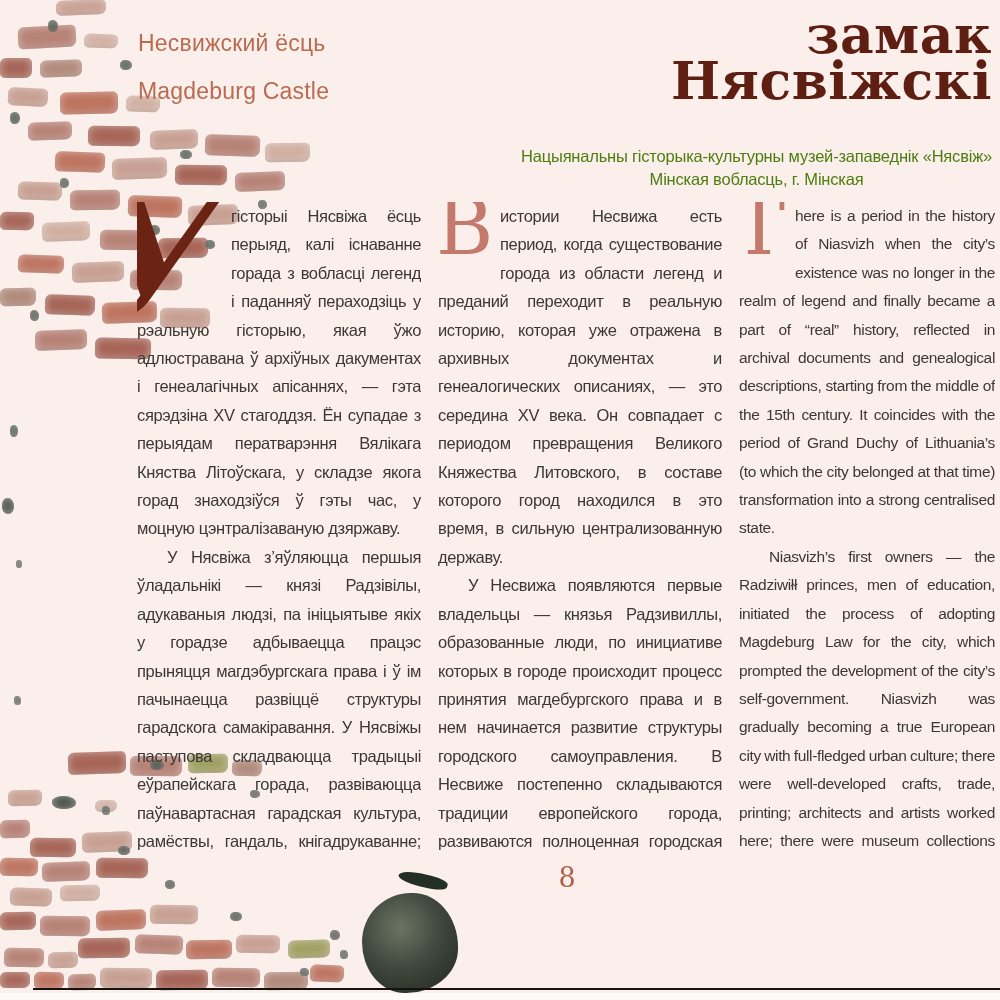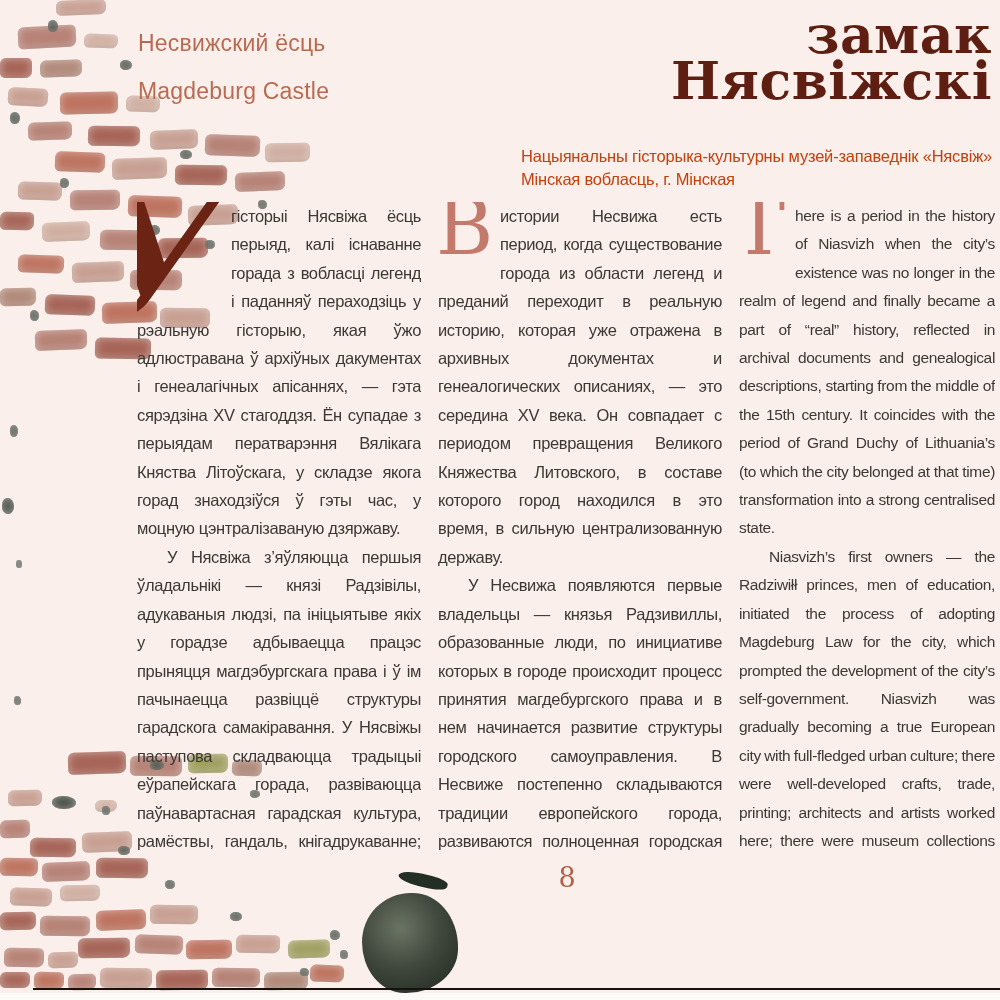--- a/index.html
+++ b/index.html
@@ -30,22 +30,22 @@
   .content{position:relative;z-index:2;}
   .header-left{position:absolute;left:138px;top:30px;color:#b96b51;}
   .header-left .l1{font-size:23px;letter-spacing:.2px;}
   .header-left .l2{font-size:23px;margin-top:21px;letter-spacing:.2px;}
   .big-title{
     position:absolute;right:8px;top:12px;text-align:right;
     font-family:"DejaVu Serif",serif;font-weight:bold;
     color:#5e1f12;font-size:52px;line-height:46px;letter-spacing:.5px;
   }
   .subtitle{
-    position:absolute;right:8px;top:145px;text-align:left;
-    color:#c2410c;font-size:16.5px;line-height:23px;letter-spacing:-0.2px;
+    position:absolute;right:8px;top:145px;text-align:center;
+    color:#4d7c0f;font-size:16.5px;line-height:23px;letter-spacing:-0.2px;
   }
   
   .cols{
     position:absolute;left:137px;top:202px;width:858px;height:650px;
     display:flex;gap:17px;color:#3b3835;
   }
   .col{overflow:hidden;text-align:justify;font-size:16.5px;line-height:28.4px;letter-spacing:-0.35px;}
   .col-be{width:284px;}
   .col-ru{width:284px;}
   .col-en{width:256px;font-size:15.5px;word-spacing:-0.6px;}

